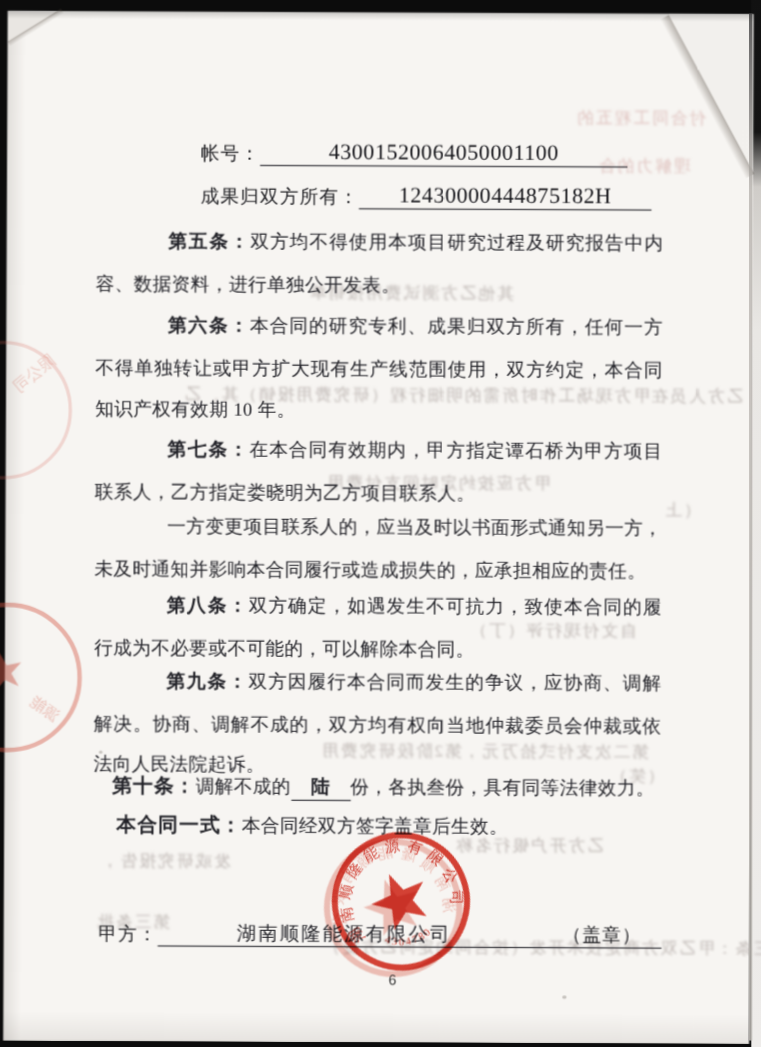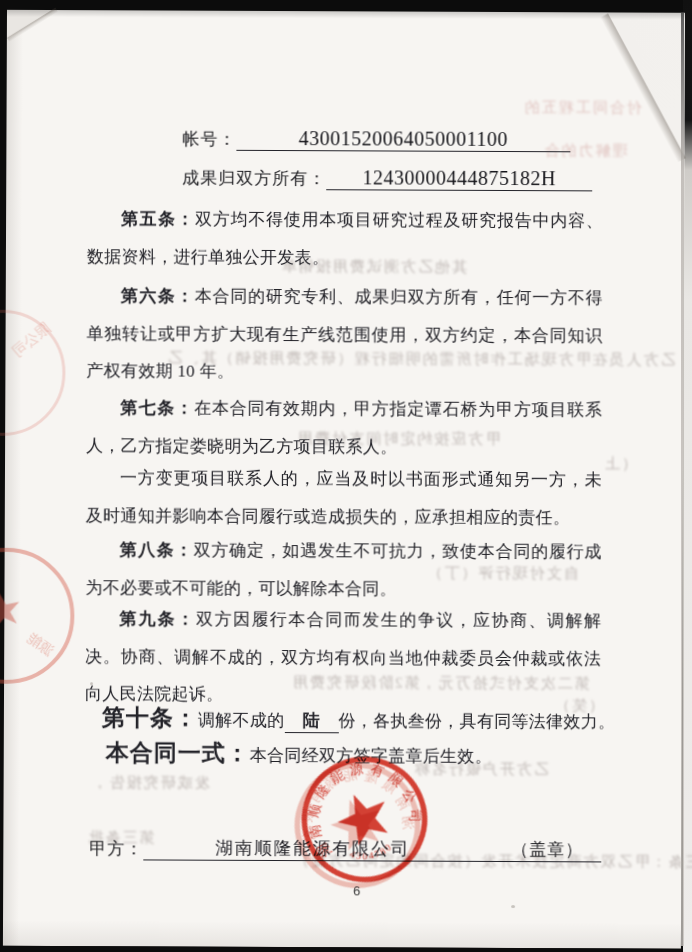--- a/index.html
+++ b/index.html
@@ -33,23 +33,23 @@
         transform:rotate(-32deg);transform-origin:0 0;
         background:linear-gradient(to bottom,rgba(80,70,60,.30),rgba(80,70,60,0));}
   
   .row{position:absolute;white-space:nowrap;color:#1e1e22;font-size:17px;}
   .lbl{display:inline-block;letter-spacing:1px;margin-top:29px;}
   .fill{display:inline-block;border-bottom:1.6px solid #23232a;text-align:center;vertical-align:bottom;
         font-size:20px;letter-spacing:.5px;color:#15151a;}
   
   .clause{position:absolute;left:81px;width:516px;margin:0;font-size:17px;line-height:37px;
         text-align:justify;text-indent:2em;color:#222228;letter-spacing:.3px;}
-  .clause b{font-family:Liberation Mono, monospace;font-weight:700;letter-spacing:1px;}
+  .clause b{font-family:Liberation Mono, monospace;font-weight:700;letter-spacing:1px;margin-left:32px;}
   .oneline{position:absolute;margin:0;white-space:nowrap;font-size:17px;color:#222228;letter-spacing:.3px;}
-  .oneline b{font-family:"Liberation Sans","DejaVu Sans",sans-serif;font-weight:700;font-size:23px;letter-spacing:1px;}
+  .oneline b{font-family:"Liberation Sans","DejaVu Sans",sans-serif;font-weight:700;font-size:18px;letter-spacing:1px;}
   .count{display:inline-block;min-width:34px;text-align:center;border-bottom:1.6px solid #23232a;
         padding:0 10px;font-weight:600;}
   
   .sig-row{position:absolute;left:86px;top:798px;white-space:nowrap;font-size:17px;color:#1e1e22;}
   .sig-line{display:inline-flex;width:458px;border-bottom:1.7px solid #23232a;vertical-align:bottom;
         justify-content:space-between;align-items:flex-end;height:26px;}
   .company{margin-left:72px;font-size:17.5px;letter-spacing:2px;color:#1a1a20;}
   .seal-note{margin-right:18px;letter-spacing:1px;font-family:Liberation Mono, monospace;}
   
   .pagenum{position:absolute;left:350px;top:872px;font-size:13px;color:#3a3a3a;

